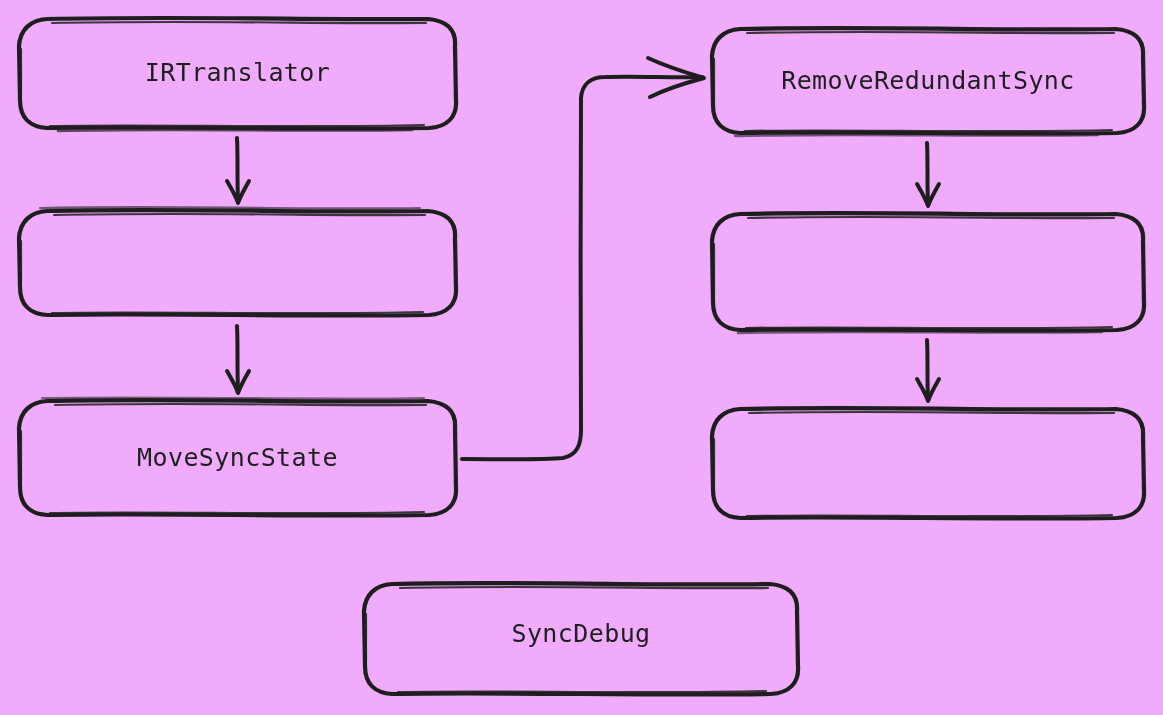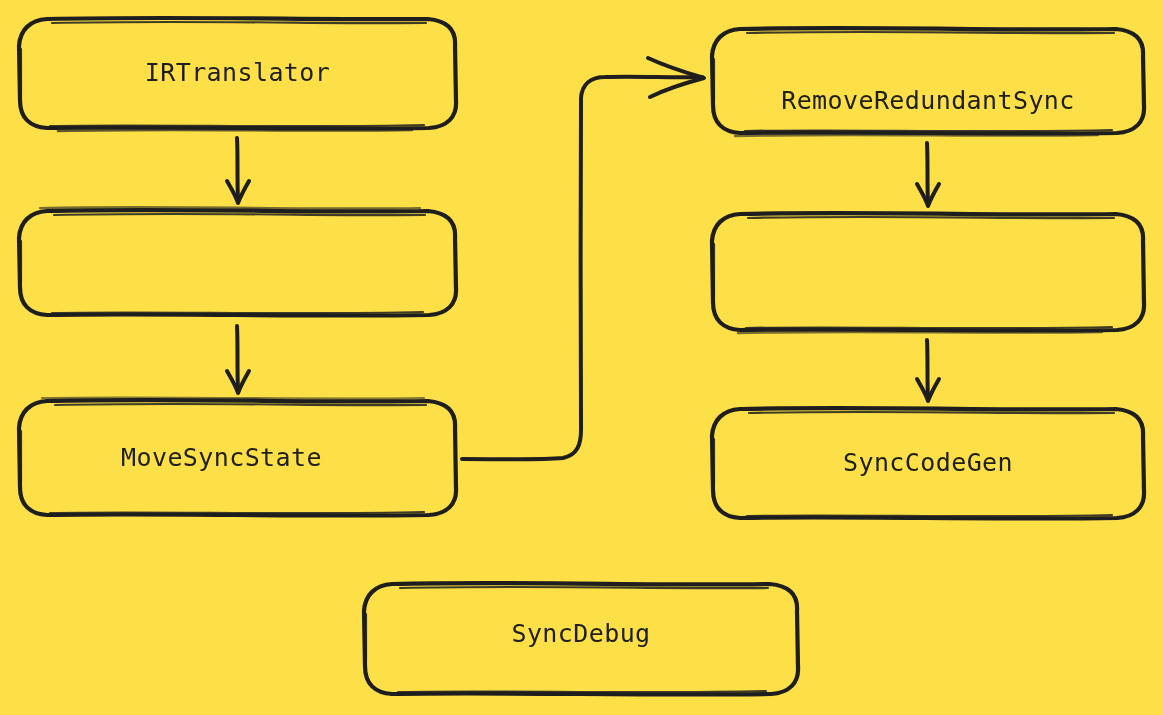--- a/index.html
+++ b/index.html
@@ -8,21 +8,21 @@
     padding: 0;
     background: #ffffff;
   }
   body {
     font-family: "DejaVu Sans Mono", "Liberation Mono", monospace;
   }
   #canvas {
     position: relative;
     width: 1163px;
     height: 715px;
-    background: #fde047;
+    background: #f0abfc;
     overflow: hidden;
   }
   #sketch {
     position: absolute;
     left: 0;
     top: 0;
     width: 1163px;
     height: 715px;
     pointer-events: none;
   }
@@ -41,22 +41,22 @@
     line-height: 1.1;
     color: #1e1e1e;
     letter-spacing: 0.4px;
     white-space: nowrap;
     text-align: center;
     user-select: none;
   }
   
   #node-irtranslator        { left: 20px;  top: 18px;  width: 435px; height: 110px; }
   #node-syncanalyzer        { left: 20px;  top: 210px; width: 435px; height: 105px; }
-  #node-movesyncstate       { left: 4px;  top: 400px; width: 435px; height: 115px; }
-  #node-removeredundantsync { left: 713px; top: 28px;  width: 430px; height: 105px; margin-top: 20px; }
+  #node-movesyncstate       { left: 20px;  top: 400px; width: 435px; height: 115px; }
+  #node-removeredundantsync { left: 713px; top: 28px;  width: 430px; height: 105px; }
   #node-evectidallocation   { left: 713px; top: 213px; width: 430px; height: 117px; }
   #node-synccodegen         { left: 713px; top: 408px; width: 430px; height: 110px; }
   #node-syncdebug           { left: 365px; top: 578px; width: 432px; height: 112px; }
 </style>
 </head>
 <body>
 
 <div id="canvas">
 
   <svg id="sketch" viewBox="0 0 1163 715" xmlns="http://www.w3.org/2000/svg">
@@ -169,21 +169,18 @@
 
   <div class="node" id="node-movesyncstate">
     <span class="node-label">MoveSyncState</span>
   </div>
 
   <div class="node" id="node-removeredundantsync">
     <span class="node-label">RemoveRedundantSync</span>
   </div>
 
 
-  <div class="node" id="node-synccodegen">
-    <span class="node-label">SyncCodeGen</span>
-  </div>
 
   <div class="node" id="node-syncdebug">
     <span class="node-label">SyncDebug</span>
   </div>
 
 </div>
 
 </body></html>

